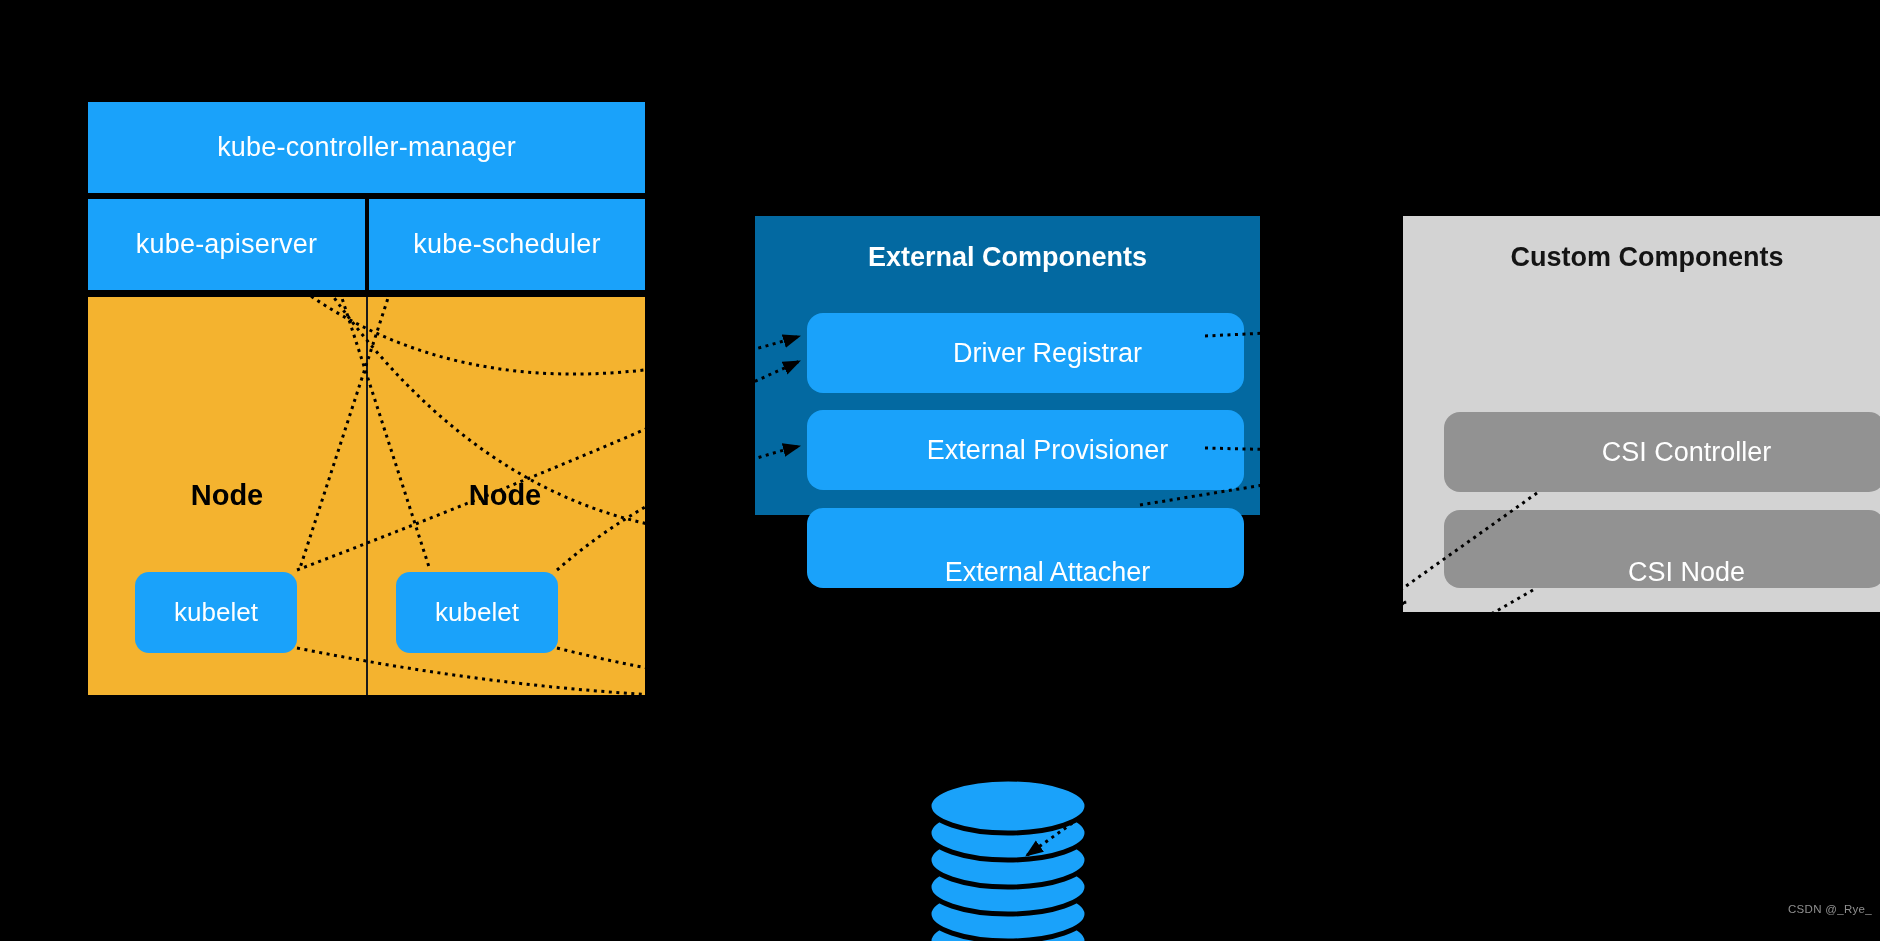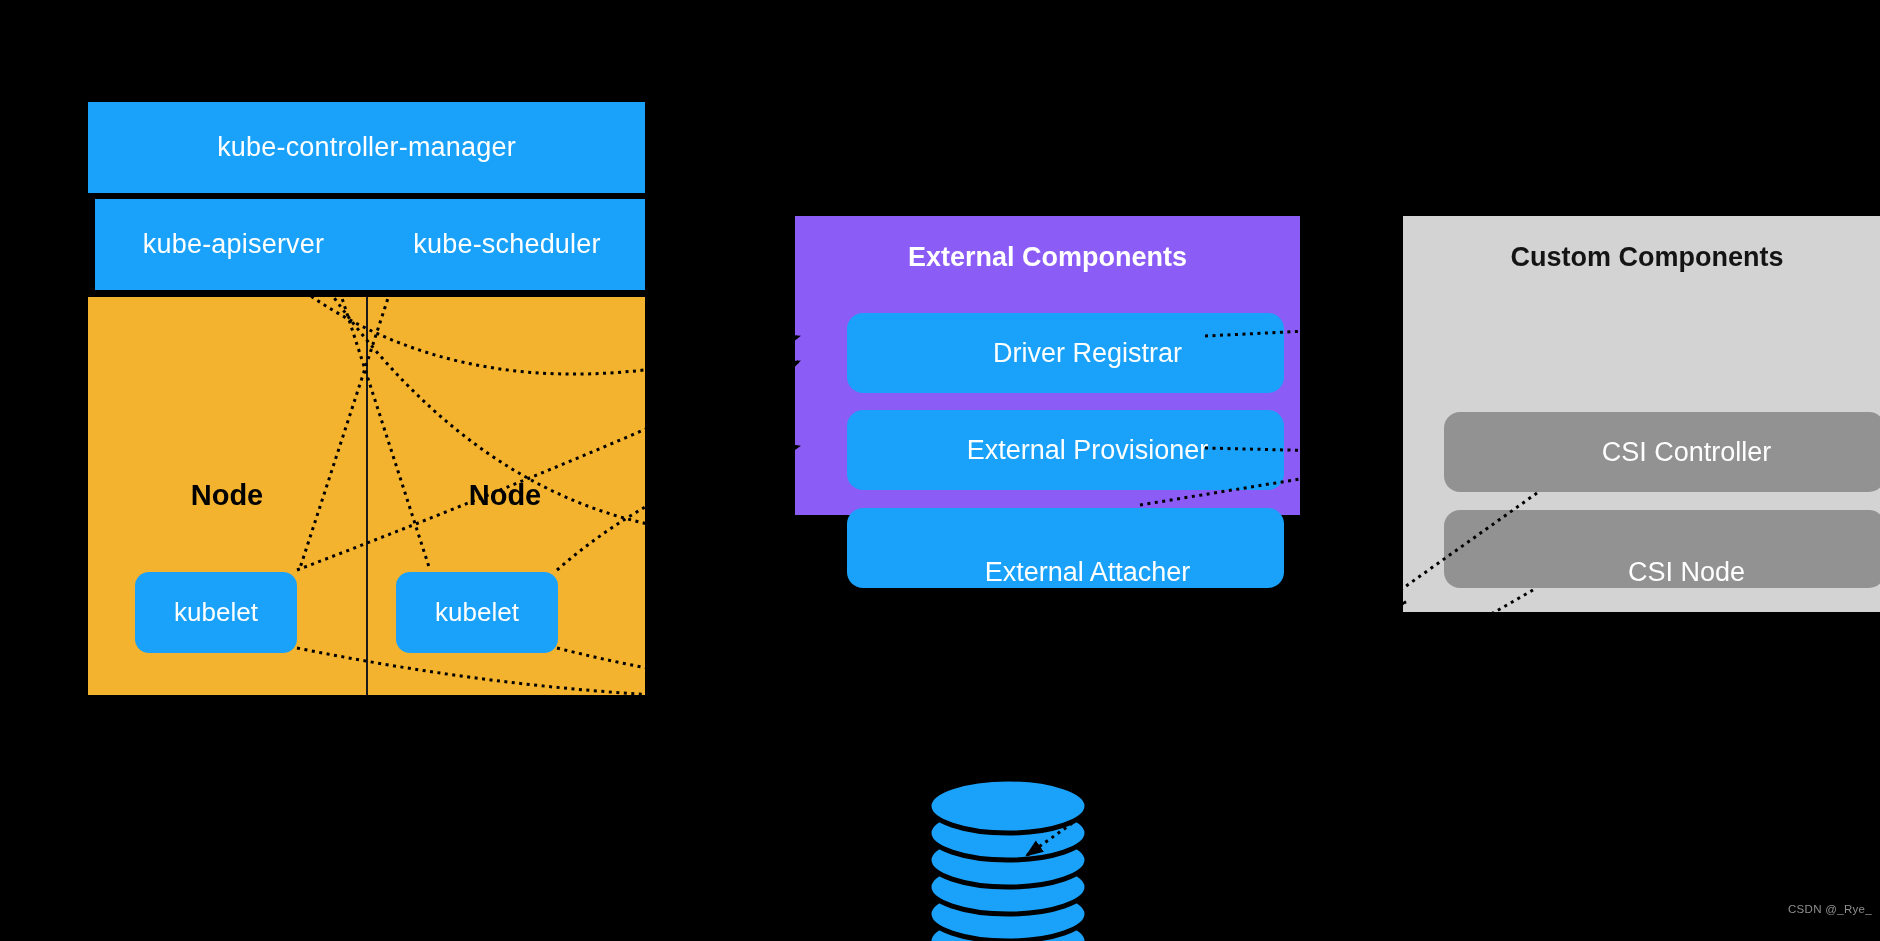--- a/index.html
+++ b/index.html
@@ -10,34 +10,34 @@
   }
   .abs{position:absolute;}
   .box{
     display:flex;align-items:center;justify-content:center;
     color:#fff;text-align:center;
   }
   .blue{background:#1AA2FA;}
   .lbl{font-size:27px;font-weight:500;letter-spacing:.2px;}
   
   #kcm{left:88px;top:102px;width:557px;height:91px;}
-  #kapi{left:88px;top:199px;width:277px;height:91px;margin-left:7px;}
+  #kapi{left:88px;top:199px;width:277px;height:91px;}
   #ksch{left:369px;top:199px;width:276px;height:91px;}
   #orange{left:88px;top:297px;width:557px;height:398px;background:#F4B32F;}
   #divider{left:366px;top:297px;width:2px;height:398px;background:#1a1a1a;}
   .node-label{
     position:absolute;top:182px;width:278px;text-align:center;
     color:#000000;font-size:29px;font-weight:600;
   }
   .kubelet{
     position:absolute;top:275px;width:162px;height:81px;border-radius:14px;
     font-size:26px;font-weight:500;
   }
   
-  #green{left:755px;top:216px;width:505px;height:299px;background:#8b5cf6;margin-left:40px;}
+  #green{left:755px;top:216px;width:505px;height:299px;background:#0369a1;}
   #gray{left:1403px;top:216px;width:488px;height:396px;background:#D3D3D3;}
   .panel-title{
     position:absolute;top:26px;left:0;width:100%;text-align:center;
     font-size:27px;font-weight:600;color:#fff;
   }
   #gray .panel-title{color:#141414;}
   .pill{
     position:absolute;border-radius:16px;
     display:flex;align-items:center;justify-content:center;
     color:#fff;font-size:27px;font-weight:500;padding-left:44px;

